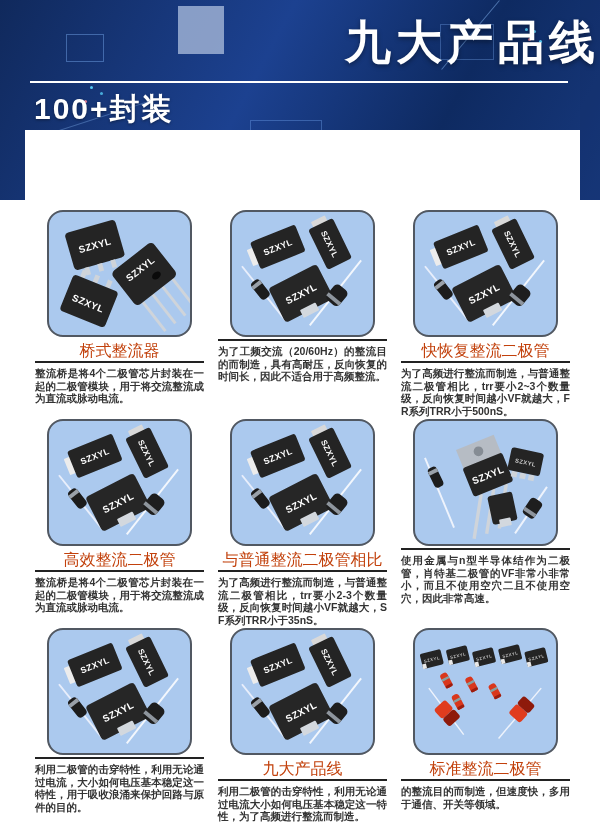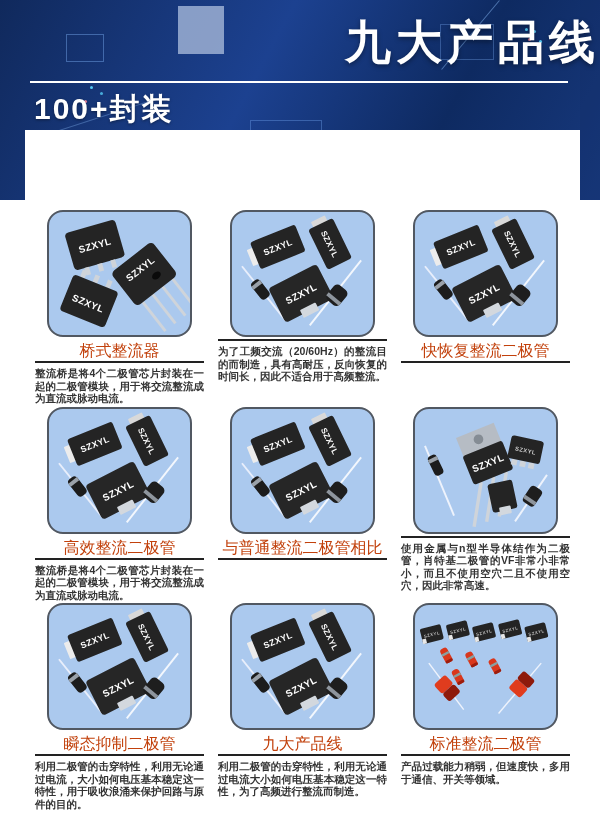--- a/index.html
+++ b/index.html
@@ -162,20 +162,21 @@
       <text class="chip-label" x="0" y="4" font-size="10" fill="#ffffff" text-anchor="middle">SZXYL</text>
     </g>
     <g transform="translate(108,86) rotate(-50)">
       <rect x="-10" y="-8.5" width="20" height="17" rx="5" fill="#1e1e1e"></rect>
       <rect x="-7" y="-8.5" width="4" height="17" fill="#8e959d"></rect>
     </g>
   </svg>
 </div>
         <div class="card-title">快恢复整流二极管</div>
         <div class="card-rule"></div>
+        <div class="card-desc">为了高频进行整流而制造，与普通整流二极管相比，trr要小2~3个数量级，反向恢复时间越小VF就越大，FR系列TRR小于500nS。</div>
       </div>
 
       <div class="card">
         <div class="imgbox">
   <svg viewBox="0 0 145 127" xmlns="http://www.w3.org/2000/svg">
     <line x1="10" y1="56" x2="55" y2="112" stroke="#e8eefb" stroke-width="2"></line>
     <line x1="80" y1="117" x2="133" y2="50" stroke="#f3f7fd" stroke-width="2"></line>
     <g transform="translate(29,80) rotate(52)">
       <rect x="-11" y="-5.5" width="22" height="11" rx="4" fill="#1c1c1c"></rect>
       <rect x="-8" y="-5.5" width="4" height="11" fill="#9aa1a9"></rect>
@@ -231,20 +232,21 @@
       <text class="chip-label" x="0" y="4" font-size="10" fill="#ffffff" text-anchor="middle">SZXYL</text>
     </g>
     <g transform="translate(108,86) rotate(-50)">
       <rect x="-10" y="-8.5" width="20" height="17" rx="5" fill="#1e1e1e"></rect>
       <rect x="-7" y="-8.5" width="4" height="17" fill="#8e959d"></rect>
     </g>
   </svg>
 </div>
         <div class="card-title">与普通整流二极管相比</div>
         <div class="card-rule"></div>
+        <div class="card-desc">为了高频进行整流而制造，与普通整流二极管相比，trr要小2-3个数量级，反向恢复时间越小VF就越大，SF系列TRR小于35nS。</div>
       </div>
 
       <div class="card">
         <div class="imgbox">
   <svg viewBox="0 0 145 127" xmlns="http://www.w3.org/2000/svg">
     <line x1="10" y1="38" x2="40" y2="110" stroke="#eef3fc" stroke-width="2"></line>
     <g transform="translate(21,58) rotate(64)">
       <rect x="-11" y="-5" width="22" height="10" rx="4" fill="#1c1c1c"></rect>
       <rect x="-8" y="-5" width="4" height="10" fill="#9aa1a9"></rect>
     </g>
@@ -304,21 +306,20 @@
       <rect x="-28" y="-20" width="56" height="40" rx="4" fill="#262626"></rect>
       <rect x="-9" y="15" width="18" height="9" rx="1" fill="#d3d8de"></rect>
       <text class="chip-label" x="0" y="4" font-size="10" fill="#ffffff" text-anchor="middle">SZXYL</text>
     </g>
     <g transform="translate(108,86) rotate(-50)">
       <rect x="-10" y="-8.5" width="20" height="17" rx="5" fill="#1e1e1e"></rect>
       <rect x="-7" y="-8.5" width="4" height="17" fill="#8e959d"></rect>
     </g>
   </svg>
 </div>
-        <div class="card-title">瞬态抑制二极管</div>
         <div class="card-rule"></div>
         <div class="card-desc">利用二极管的击穿特性，利用无论通过电流，大小如何电压基本稳定这一特性，用于吸收浪涌来保护回路与原件的目的。</div>
       </div>
 
       <div class="card">
         <div class="imgbox">
   <svg viewBox="0 0 145 127" xmlns="http://www.w3.org/2000/svg">
     <line x1="10" y1="56" x2="55" y2="112" stroke="#e8eefb" stroke-width="2"></line>
     <line x1="80" y1="117" x2="133" y2="50" stroke="#f3f7fd" stroke-width="2"></line>
     <g transform="translate(29,80) rotate(52)">
@@ -406,18 +407,18 @@
       <rect x="1" y="-8" width="11" height="16" rx="3" fill="#8e1a0b"></rect>
     </g>
     <g transform="translate(110,82) rotate(-48)">
       <rect x="-12" y="-8" width="13" height="16" rx="3" fill="#e03c1e"></rect>
       <rect x="1" y="-8" width="11" height="16" rx="3" fill="#8e1a0b"></rect>
     </g>
   </svg>
 </div>
         <div class="card-title">标准整流二极管</div>
         <div class="card-rule"></div>
-        <div class="card-desc">产品过载能力稍弱，但速度快，多用于通信、开关等领域。</div>
+        <div class="card-desc">的整流目的而制造，但速度快，多用于通信、开关等领域。</div>
       </div>
 
     </div>
   </div>
 </div>
 
 </body></html>

